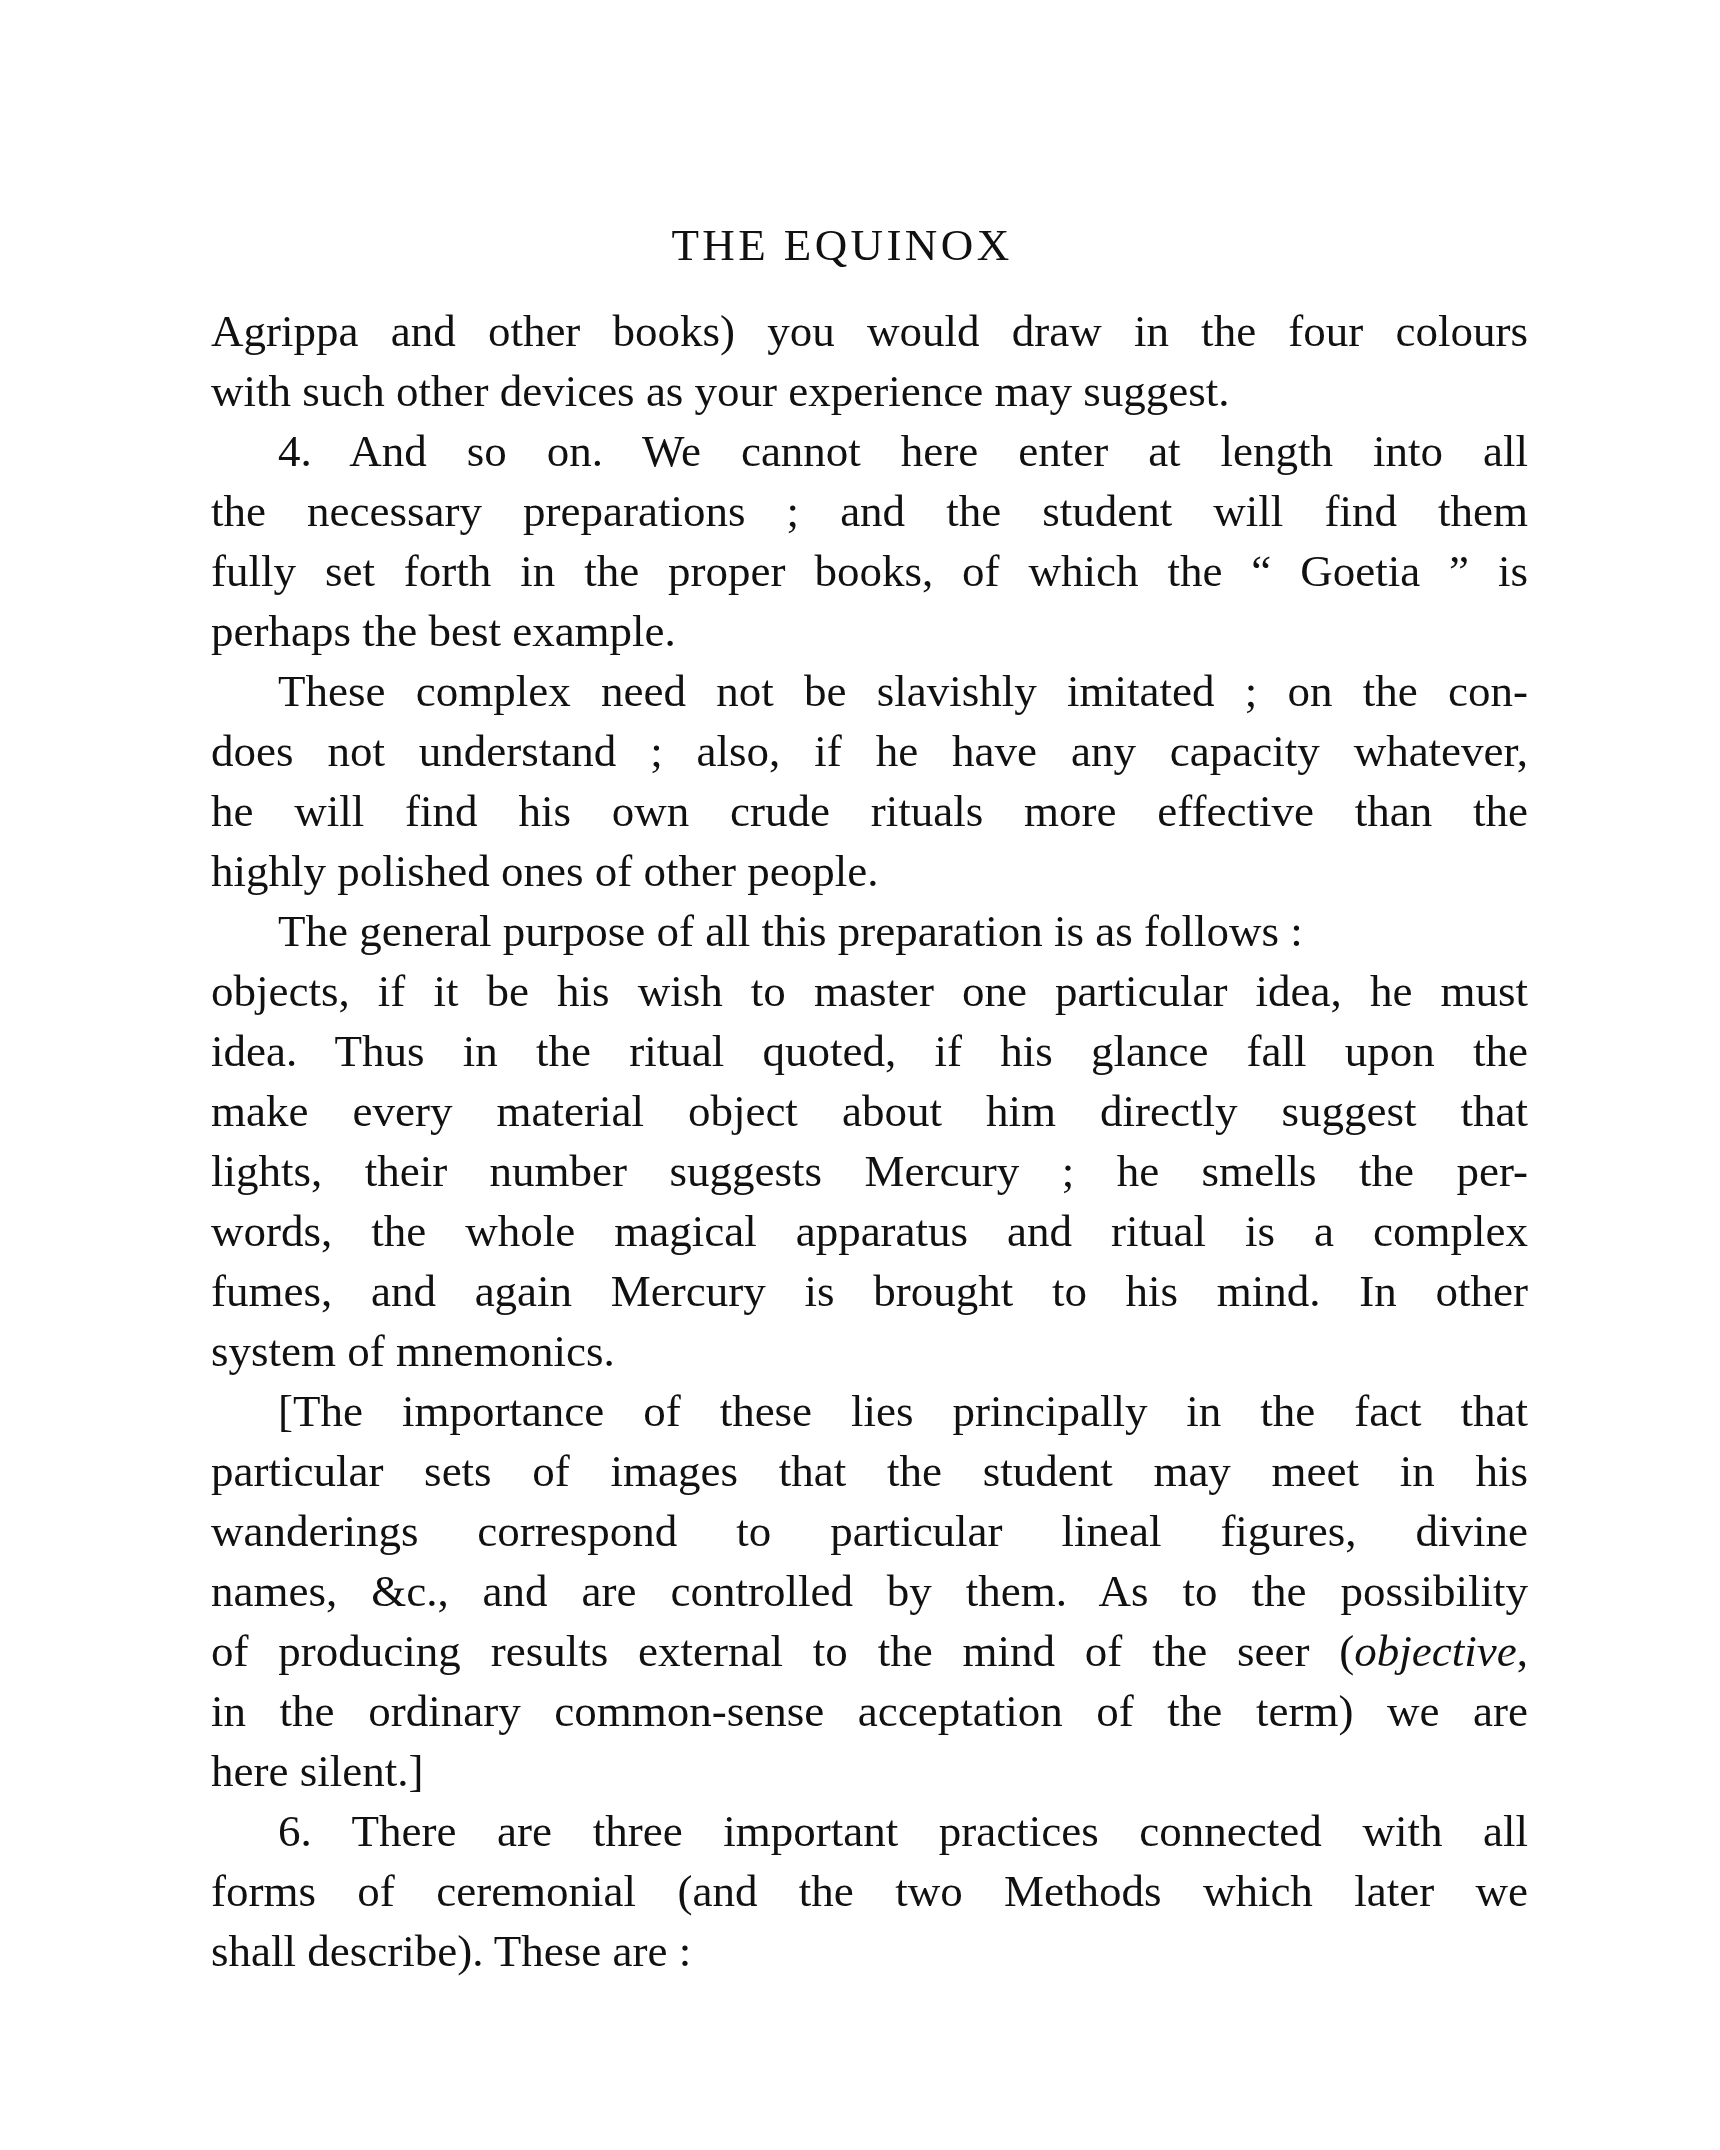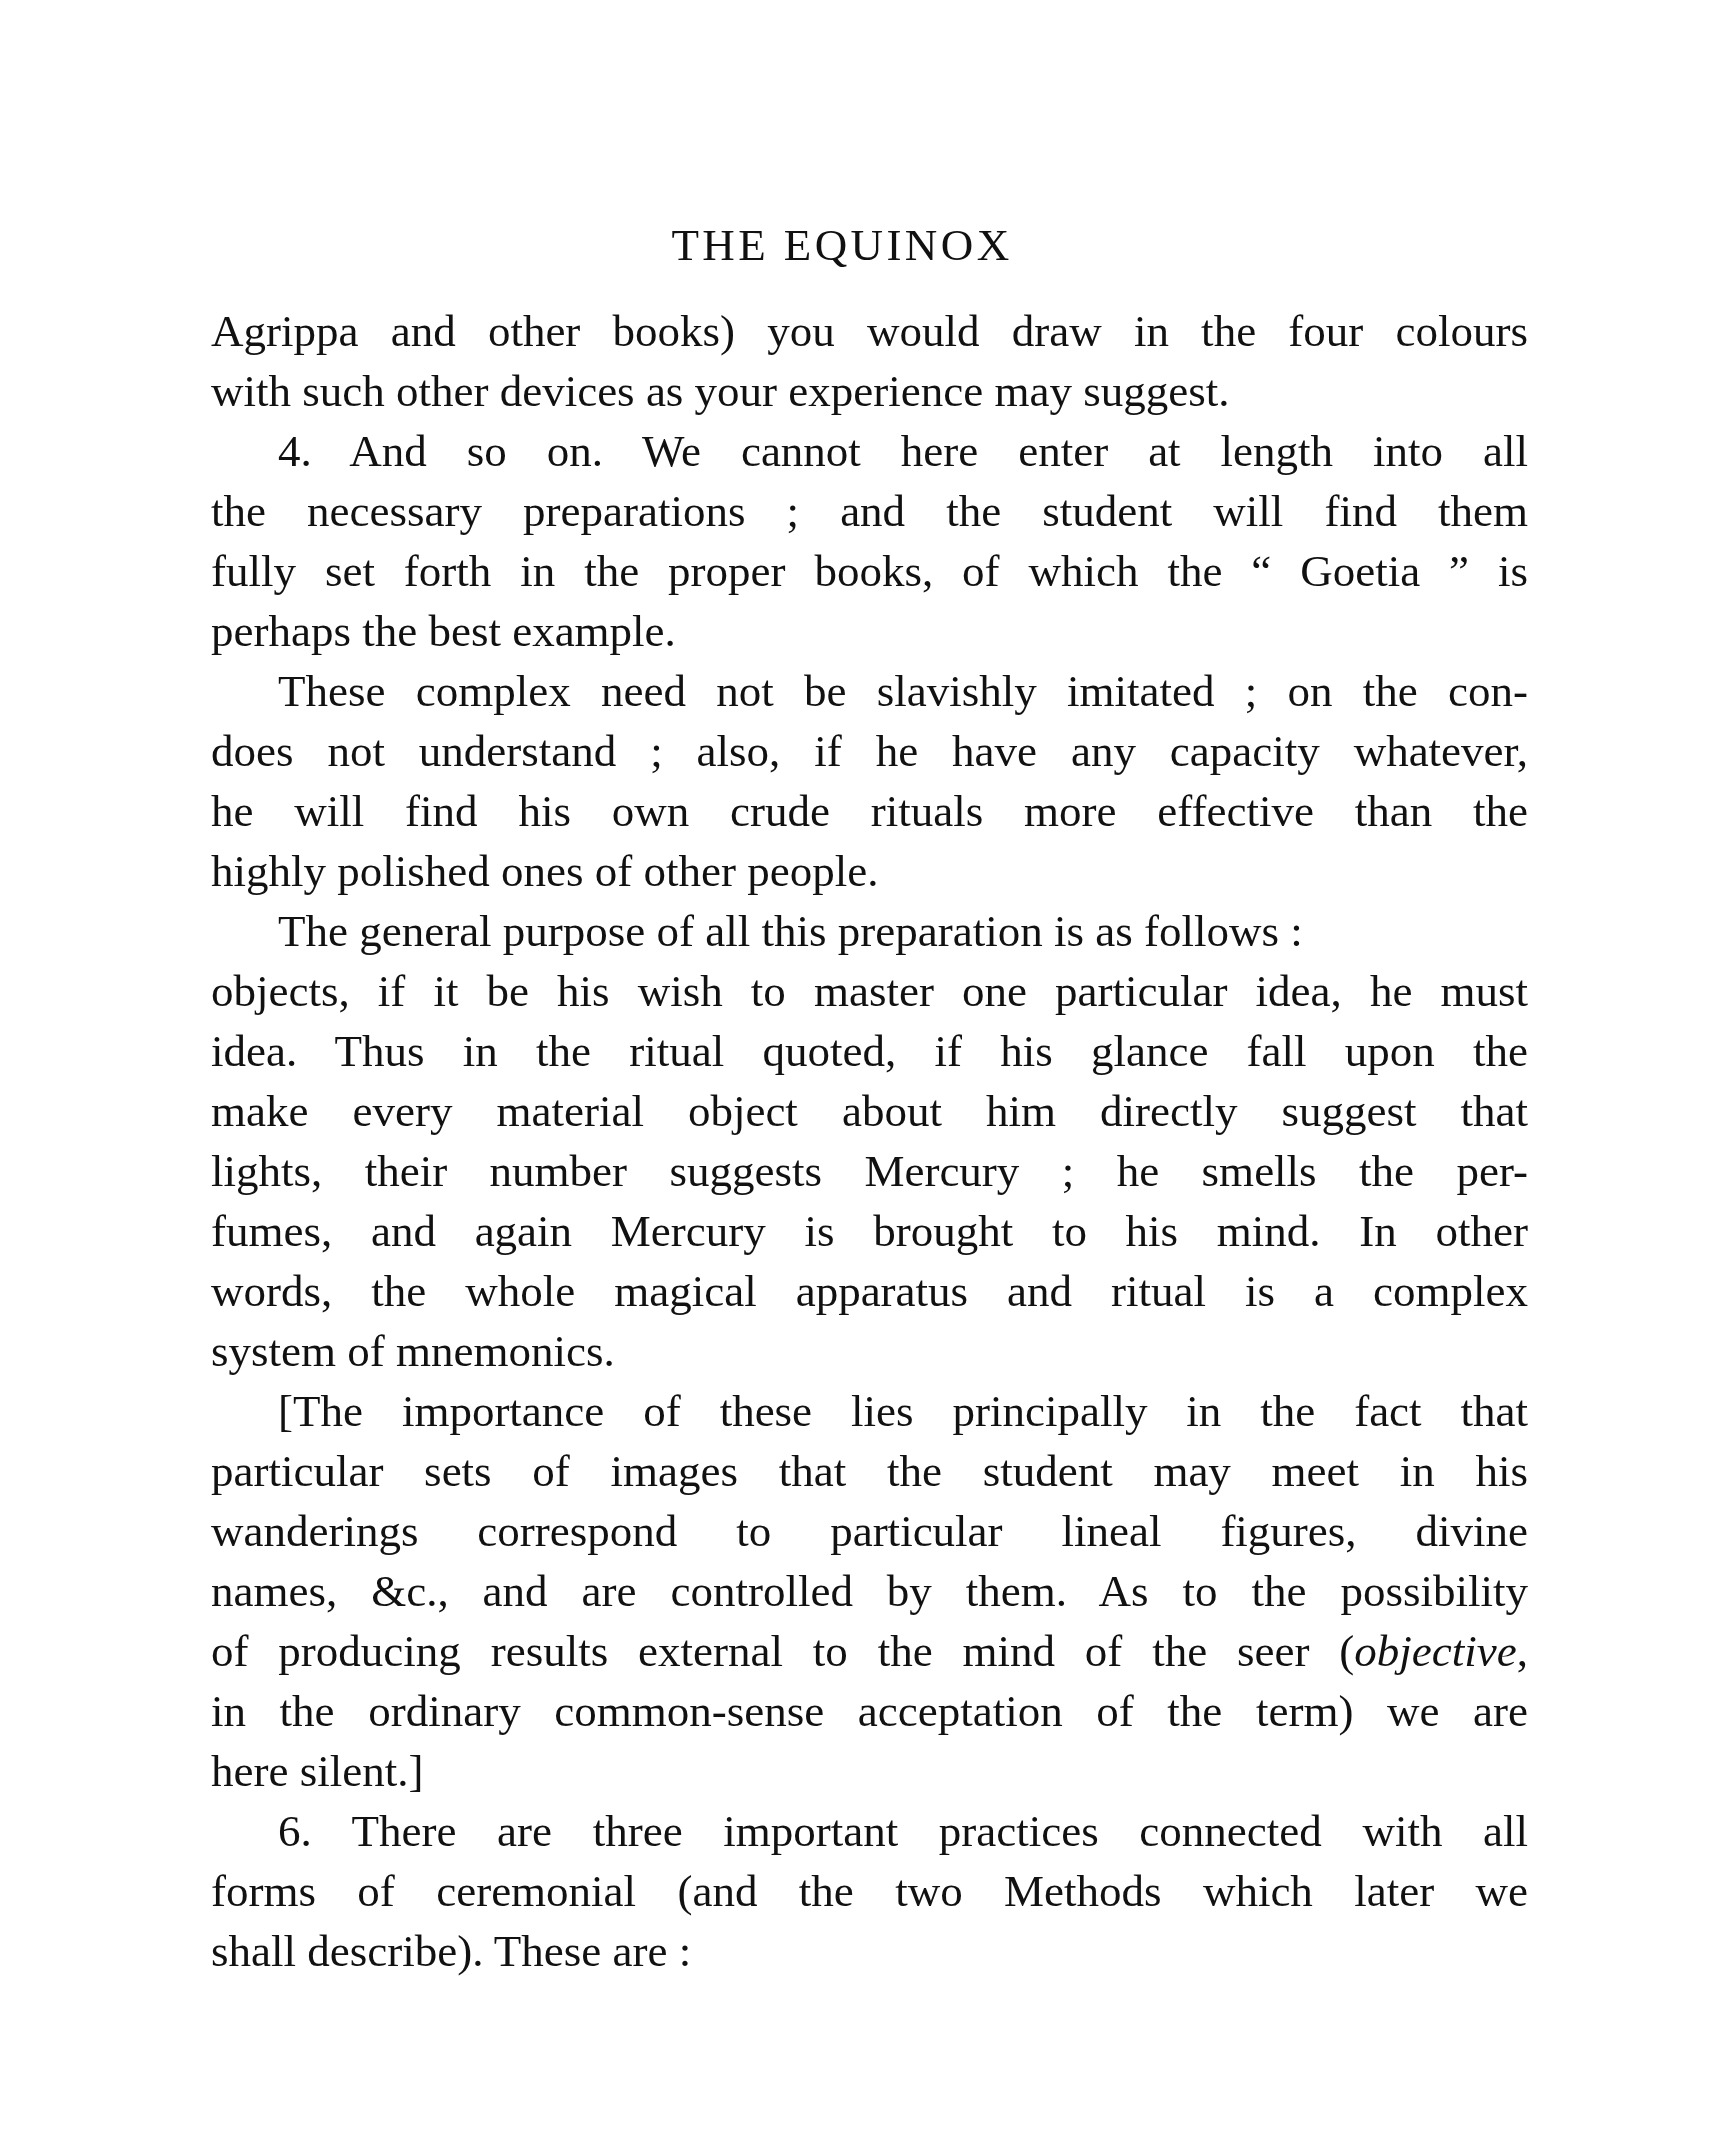--- a/index.html
+++ b/index.html
@@ -28,22 +28,22 @@
   <div class="line last">perhaps the best example.</div>
   <div class="line indent">These complex need not be slavishly imitated ; on the con-</div>
   <div class="line">does not understand ; also, if he have any capacity whatever,</div>
   <div class="line">he will find his own crude rituals more effective than the</div>
   <div class="line last">highly polished ones of other people.</div>
   <div class="line indent last">The general purpose of all this preparation is as follows :</div>
   <div class="line">objects, if it be his wish to master one particular idea, he must</div>
   <div class="line">idea.  Thus in the ritual quoted, if his glance fall upon the</div>
   <div class="line">make every material object about him directly suggest that</div>
   <div class="line">lights, their number suggests Mercury ; he smells the per-</div>
+  <div class="line">words, the whole magical apparatus and ritual is a complex</div>
   <div class="line">fumes, and again Mercury is brought to his mind.  In other</div>
-  <div class="line">words, the whole magical apparatus and ritual is a complex</div>
   <div class="line last">system of mnemonics.</div>
   <div class="line indent">[The importance of these lies principally in the fact that</div>
   <div class="line">particular sets of images that the student may meet in his</div>
   <div class="line">wanderings correspond to particular lineal figures, divine</div>
   <div class="line">names, &amp;c., and are controlled by them.  As to the possibility</div>
   <div class="line"><span>of producing results external to the mind of the seer (</span><em>objective</em><span>,</span></div>
   <div class="line">in the ordinary common-sense acceptation of the term) we are</div>
   <div class="line last">here silent.]</div>
   <div class="line indent">6. There are three important practices connected with all</div>
   <div class="line">forms of ceremonial (and the two Methods which later we</div>

